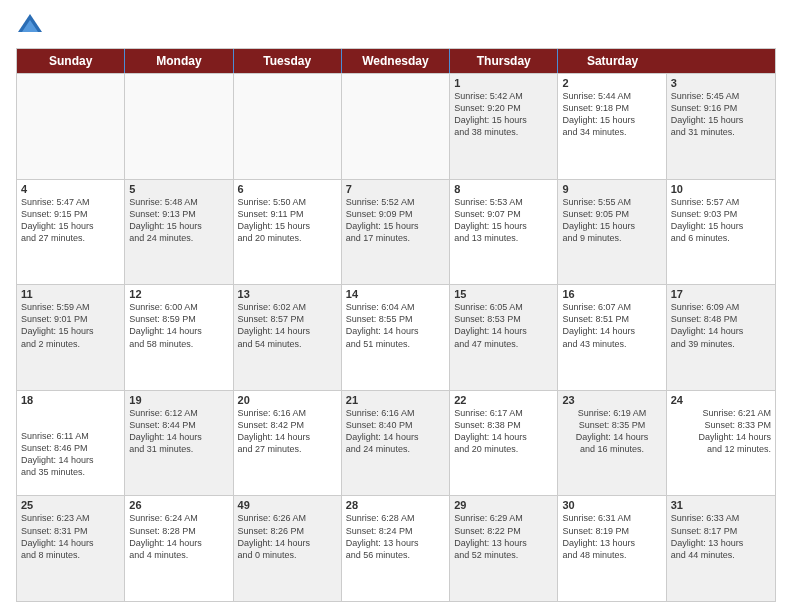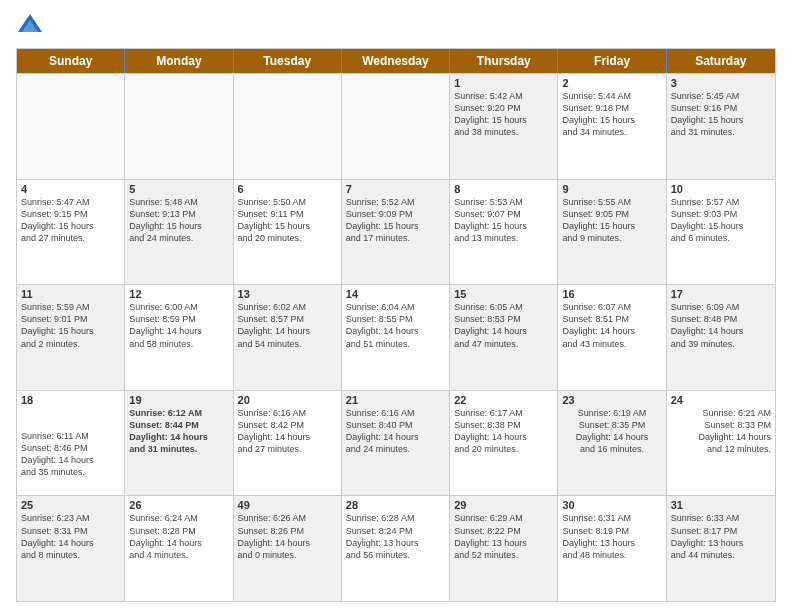--- a/index.html
+++ b/index.html
@@ -58,21 +58,21 @@
     }
     .calendar {
       flex: 1;
       display: flex;
       flex-direction: column;
       border: 1px solid #ccc;
     }
     .cal-header {
       display: grid;
       grid-template-columns: repeat(7, 1fr);
-      background: #a16207;
+      background: #7f1d1d;
     }
     .cal-header-cell {
       color: #fff;
       font-size: 12px;
       font-weight: bold;
       padding: 5px 4px;
       text-align: center;
       border-right: 1px solid #4a8dd5;
     }
     .cal-header-cell:last-child { border-right: none; }
@@ -136,21 +136,20 @@
     </div>
   </div>
 
   <div class="calendar">
     <div class="cal-header">
     <div class="cal-header-cell">Sunday</div>
         <div class="cal-header-cell">Monday</div>
         <div class="cal-header-cell">Tuesday</div>
         <div class="cal-header-cell">Wednesday</div>
         <div class="cal-header-cell">Thursday</div>
-        <div class="cal-header-cell">Friday</div>
         <div class="cal-header-cell">Saturday</div>
       </div>
     <div class="cal-body">
     <div class="cal-row">
           <div class="cal-cell empty"></div>
           <div class="cal-cell empty"></div>
           <div class="cal-cell empty"></div>
           <div class="cal-cell empty"></div>
           <div class="cal-cell shaded">
             <div class="day-number">1</div>
@@ -279,21 +278,21 @@
         <div class="cal-row">
           <div class="cal-cell">
             <div class="day-number">18</div>
             <div class="cell-text" style="white-space: pre-line; margin-top: 24px;">Sunrise: 6:11 AM
 Sunset: 8:46 PM
 Daylight: 14 hours
 and 35 minutes.</div>
           </div>
           <div class="cal-cell shaded">
             <div class="day-number">19</div>
-            <div class="cell-text" style="white-space: pre-line; font-weight: bold;">Sunrise: 6:12 AM
+            <div class="cell-text" style="white-space: pre-line;">Sunrise: 6:12 AM
 Sunset: 8:44 PM
 Daylight: 14 hours
 and 31 minutes.</div>
           </div>
           <div class="cal-cell">
             <div class="day-number">20</div>
             <div class="cell-text" style="white-space: pre-line;">Sunrise: 6:16 AM
 Sunset: 8:42 PM
 Daylight: 14 hours
 and 27 minutes.</div>

